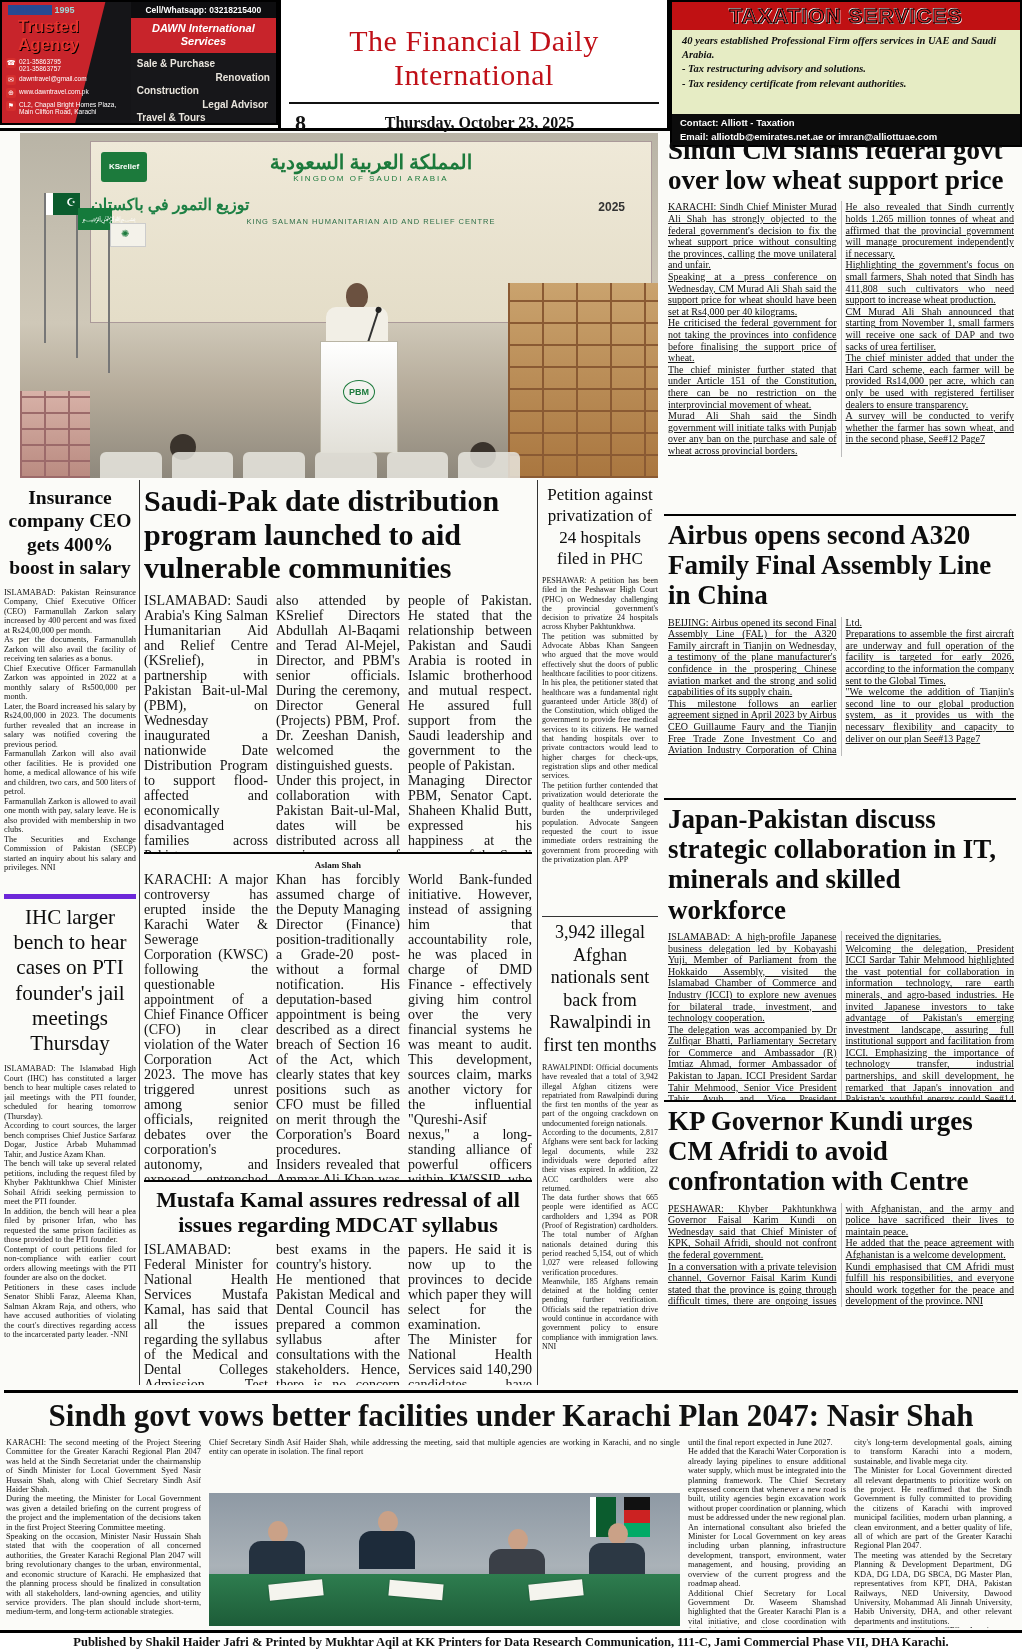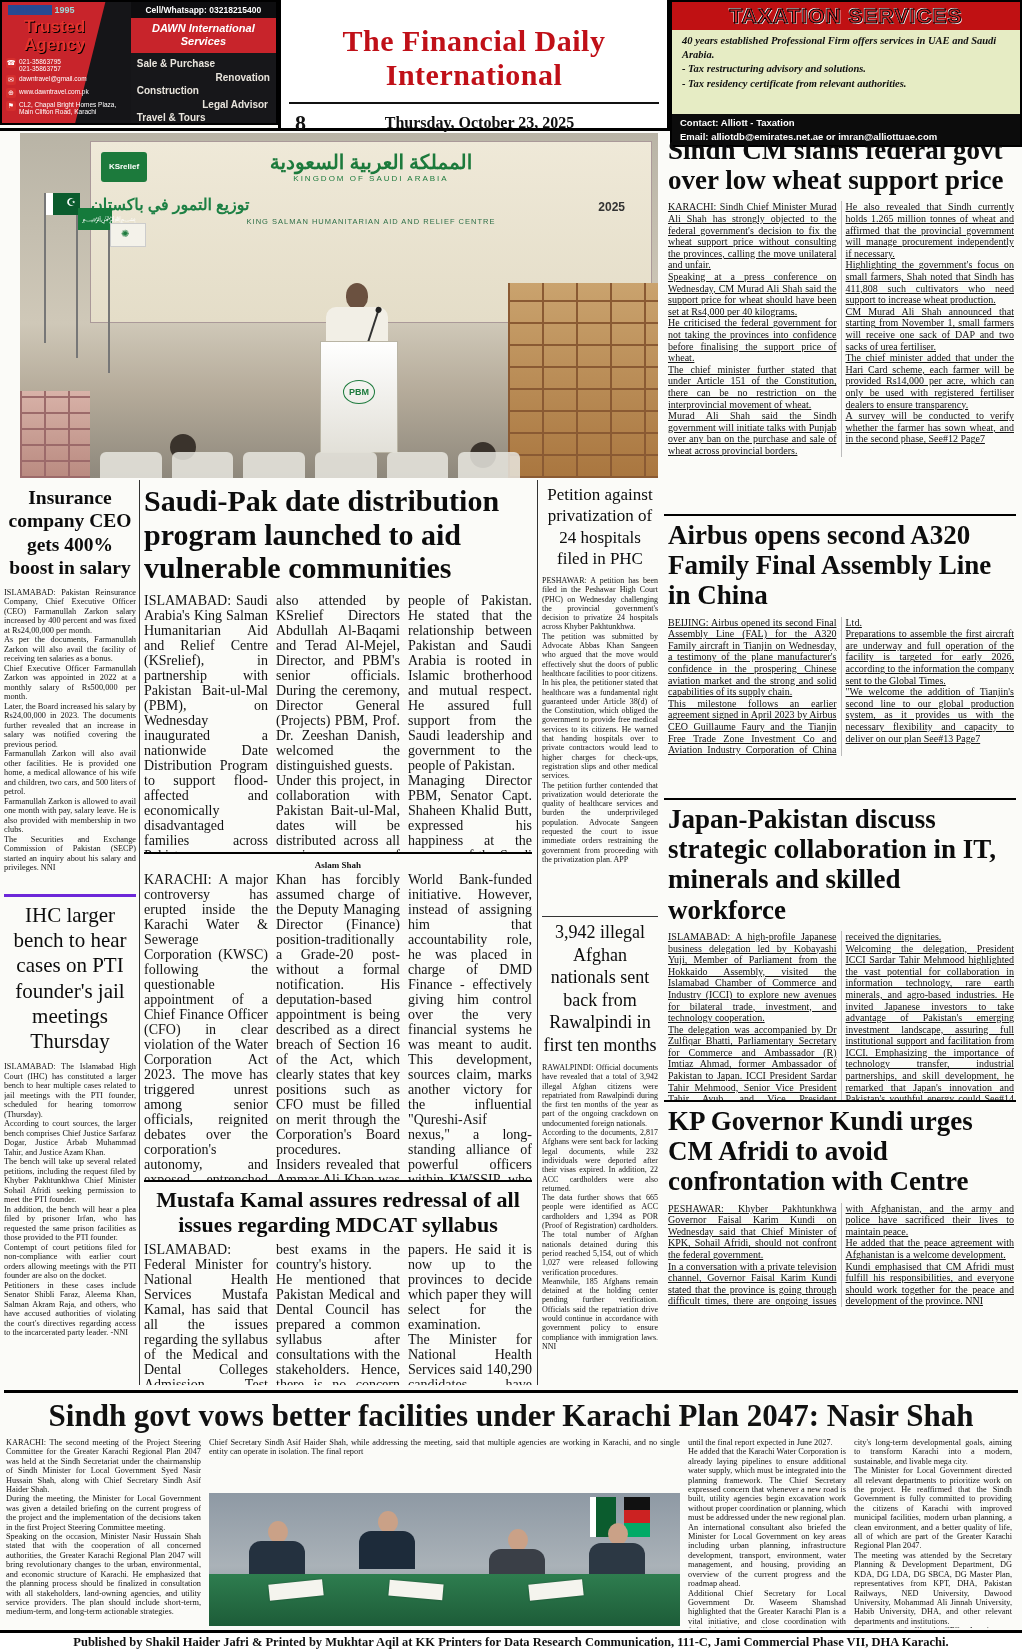--- a/index.html
+++ b/index.html
@@ -7,36 +7,36 @@
         font-family:"Liberation Serif","DejaVu Serif",serif;overflow:hidden;margin:0 auto;}
   .jtext{text-align:justify;white-space:pre-line;overflow:hidden;hyphens:auto;}
   
   .hdr{position:absolute;top:0;left:0;width:1022px;height:128px;border-bottom:3px solid #000;display:flex;}
   
   .adL{width:278px;height:125px;background:#17171a;display:flex;overflow:hidden;border:2px solid #000;box-sizing:border-box;}
   .adL-left{position:relative;width:47%;background:#c8242b;overflow:hidden;}
   .adL-left:before{content:"";position:absolute;right:-28px;top:-20px;width:70px;height:180px;background:#151518;transform:rotate(14deg);}
   .adL-since{position:absolute;top:3px;left:6px;font:bold 9px "Liberation Sans",sans-serif;color:#9fd8d8;}
   .adL-since b{background:#274a92;color:#274a92;margin-right:3px;padding:0 8px;}
-  .adL-tag{position:absolute;top:16px;left:22px;font:bold 17px "Liberation Sans",sans-serif;color:#e4332d;
+  .adL-tag{position:absolute;top:16px;left:16px;font:bold 17px "Liberation Sans",sans-serif;color:#e4332d;
            text-shadow:1px 1px 0 #000;line-height:1.05;}
   .adL-contacts{position:absolute;top:56px;left:4px;right:2px;font:6.5px "Liberation Sans",sans-serif;color:#fff;}
   .adL-row{display:flex;align-items:flex-start;margin-bottom:3px;}
   .adL-ic{width:10px;height:10px;background:#d42e2e;color:#fff;font-size:7px;line-height:10px;text-align:center;
           margin-right:3px;flex:0 0 auto;border-radius:2px;}
   .adL-right{width:53%;position:relative;}
   .adL-cell{background:#0d0d0f;color:#fff;font:bold 8.5px "Liberation Sans",sans-serif;text-align:center;padding:3px 0;}
   .adL-co{background:#c8242b;color:#fff;font:bold italic 11px "Liberation Sans",sans-serif;text-align:center;padding:4px 0 5px;line-height:1.2;}
   .adL-svcs{padding:4px 6px;color:#e8e4dc;font:bold 10px "Liberation Sans",sans-serif;line-height:1.35;}
   .adL-svcs span{display:block;}
   .adL-svcs span:nth-child(2){text-align:right;}
   .adL-svcs span:nth-child(4){text-align:right;padding-right:2px;}
   
   .mast{flex:1;border-left:3px solid #000;border-right:3px solid #000;display:flex;flex-direction:column;box-sizing:border-box;background:#fff;}
-  .mast-title{color:#c01018;font-weight:bold;font-size:30px;text-align:center;padding-top:24px;letter-spacing:.5px;}
+  .mast-title{color:#c01018;font-weight:normal;font-size:30px;text-align:center;padding-top:24px;letter-spacing:.5px;}
   .mast-rule{border-top:2px solid #111;margin:10px 8px 0;}
   .mast-row{display:flex;align-items:center;padding:6px 14px 0;}
   .mast-num{font-weight:bold;font-size:22px;}
   .mast-date{flex:1;text-align:center;font-weight:bold;font-size:16px;}
   
   .adR{width:352px;height:147px;border:2px solid #000;box-sizing:border-box;display:flex;flex-direction:column;overflow:hidden;}
   .adR-head{background:#c01113;text-align:center;padding:2px 0;}
   .adR-head span{font:bold 21px "Liberation Sans",sans-serif;color:#d8262a;-webkit-text-stroke:1px #000;
                  text-shadow:1px 1px 0 #fff,-1px -1px 0 #fff;letter-spacing:1px;}
   .adR-body{flex:1;background:#e6ecc4;padding:4px 10px;font:bold italic 10.5px "Liberation Serif",serif;line-height:1.35;}
@@ -100,21 +100,21 @@
   .mc .a-saudi{height:372px;}
   .mc .a-saudi .hl{font-size:30px;margin:4px 0 8px;}
   .mc .a-cfo{height:328px;border-top:2px solid #000;padding-top:4px;}
   .mc .a-cfo .hl{font-size:23.5px;margin:2px 0 2px;}
   .byline{text-align:center;font-weight:bold;font-size:9px;margin:2px 0;}
   .mc .a-mdcat{height:205px;border-top:2px solid #000;padding-top:4px;}
   .mc .a-mdcat .hl{font-size:22px;text-align:center;margin:2px 0 5px;}
   
   .lc article{overflow:hidden;}
   .lc .hl{font-size:19.5px;text-align:center;margin:6px 0 8px;line-height:1.2;}
-  .lc article + article{border-top:3px solid #6d28d9;margin-top:6px;}
+  .lc article + article{border-top:5px solid #6d28d9;margin-top:6px;}
   .a-ins{height:408px;}
   .a-ihc{height:488px;}
   .a-ihc .hl{font-size:21px;font-weight:normal;}
   
   .pc article{overflow:hidden;}
   .pc .hl{font-size:17px;text-align:center;font-weight:normal;margin:4px 0 7px;line-height:1.25;}
   .pc .body1n{font-size:8px;line-height:9.3px;}
   .a-pet{height:432px;}
   .a-afg{height:465px;border-top:1px solid #333;margin-top:4px;}
   .a-afg .hl{font-size:18px;}

